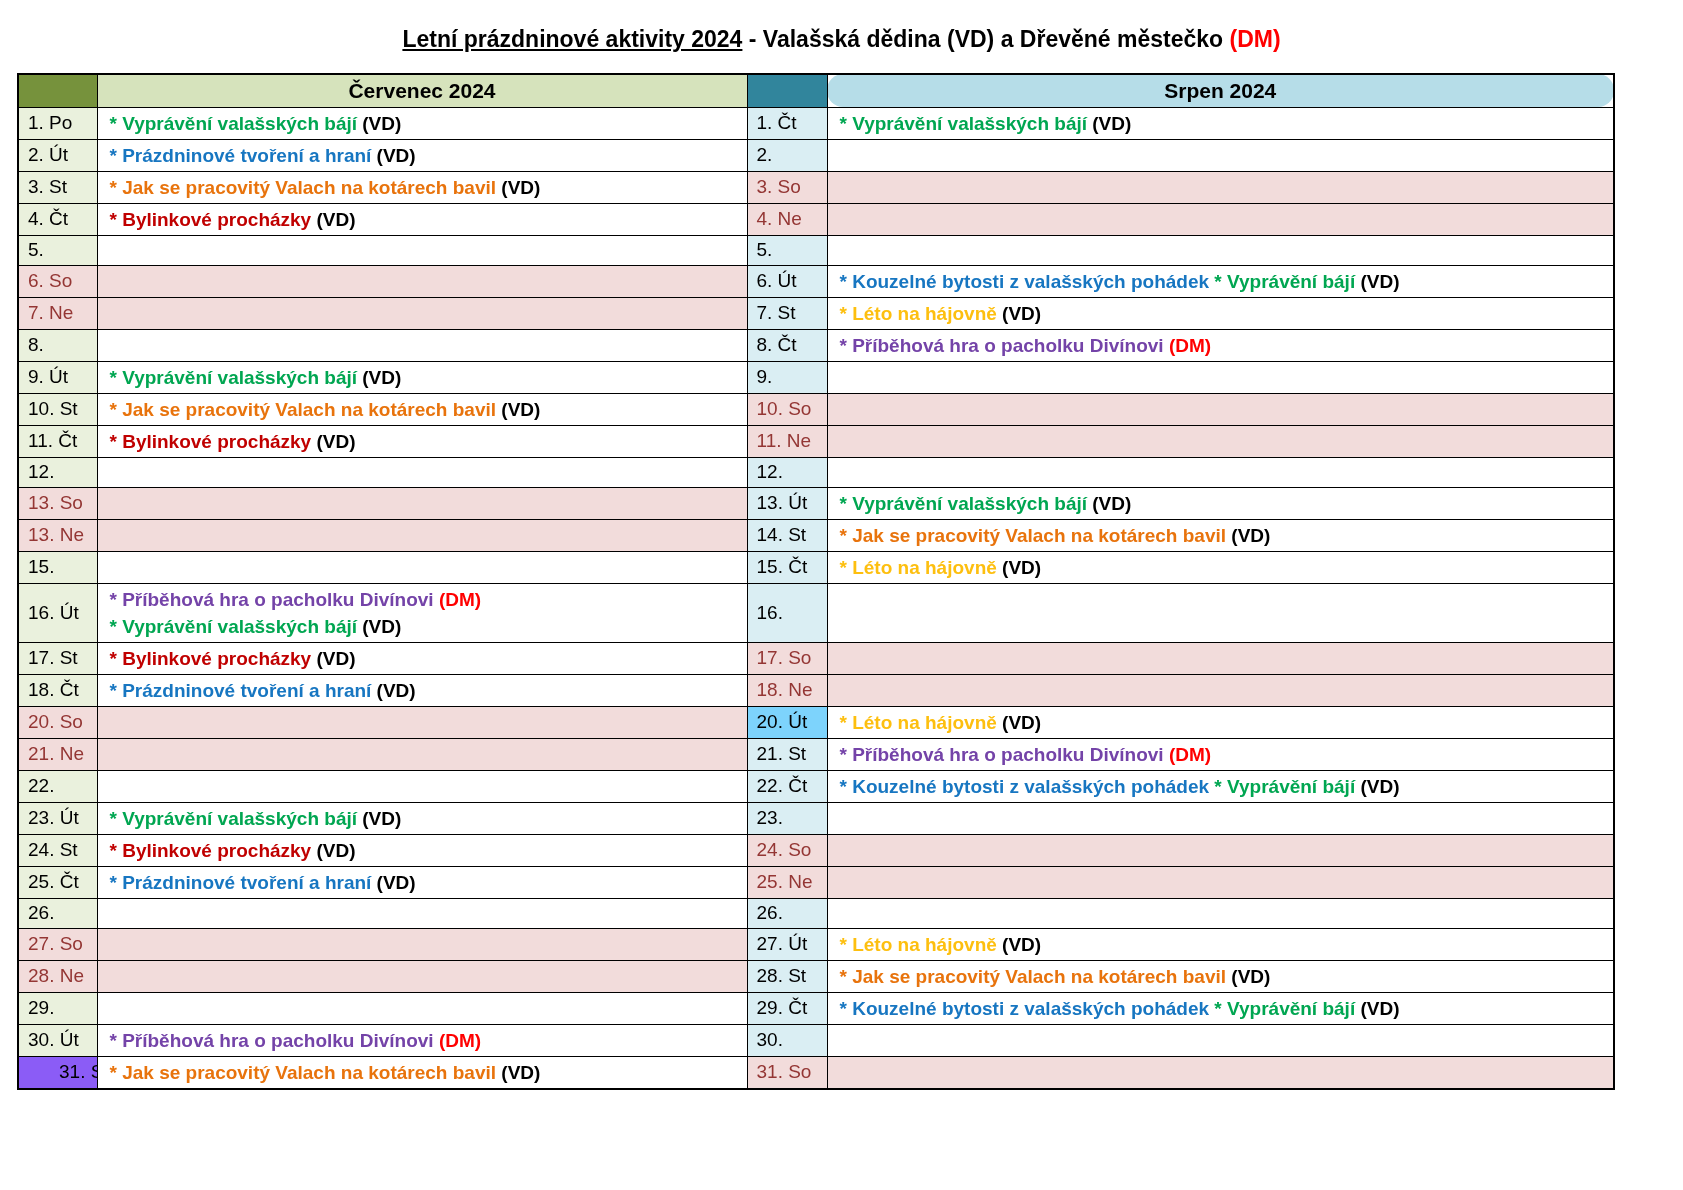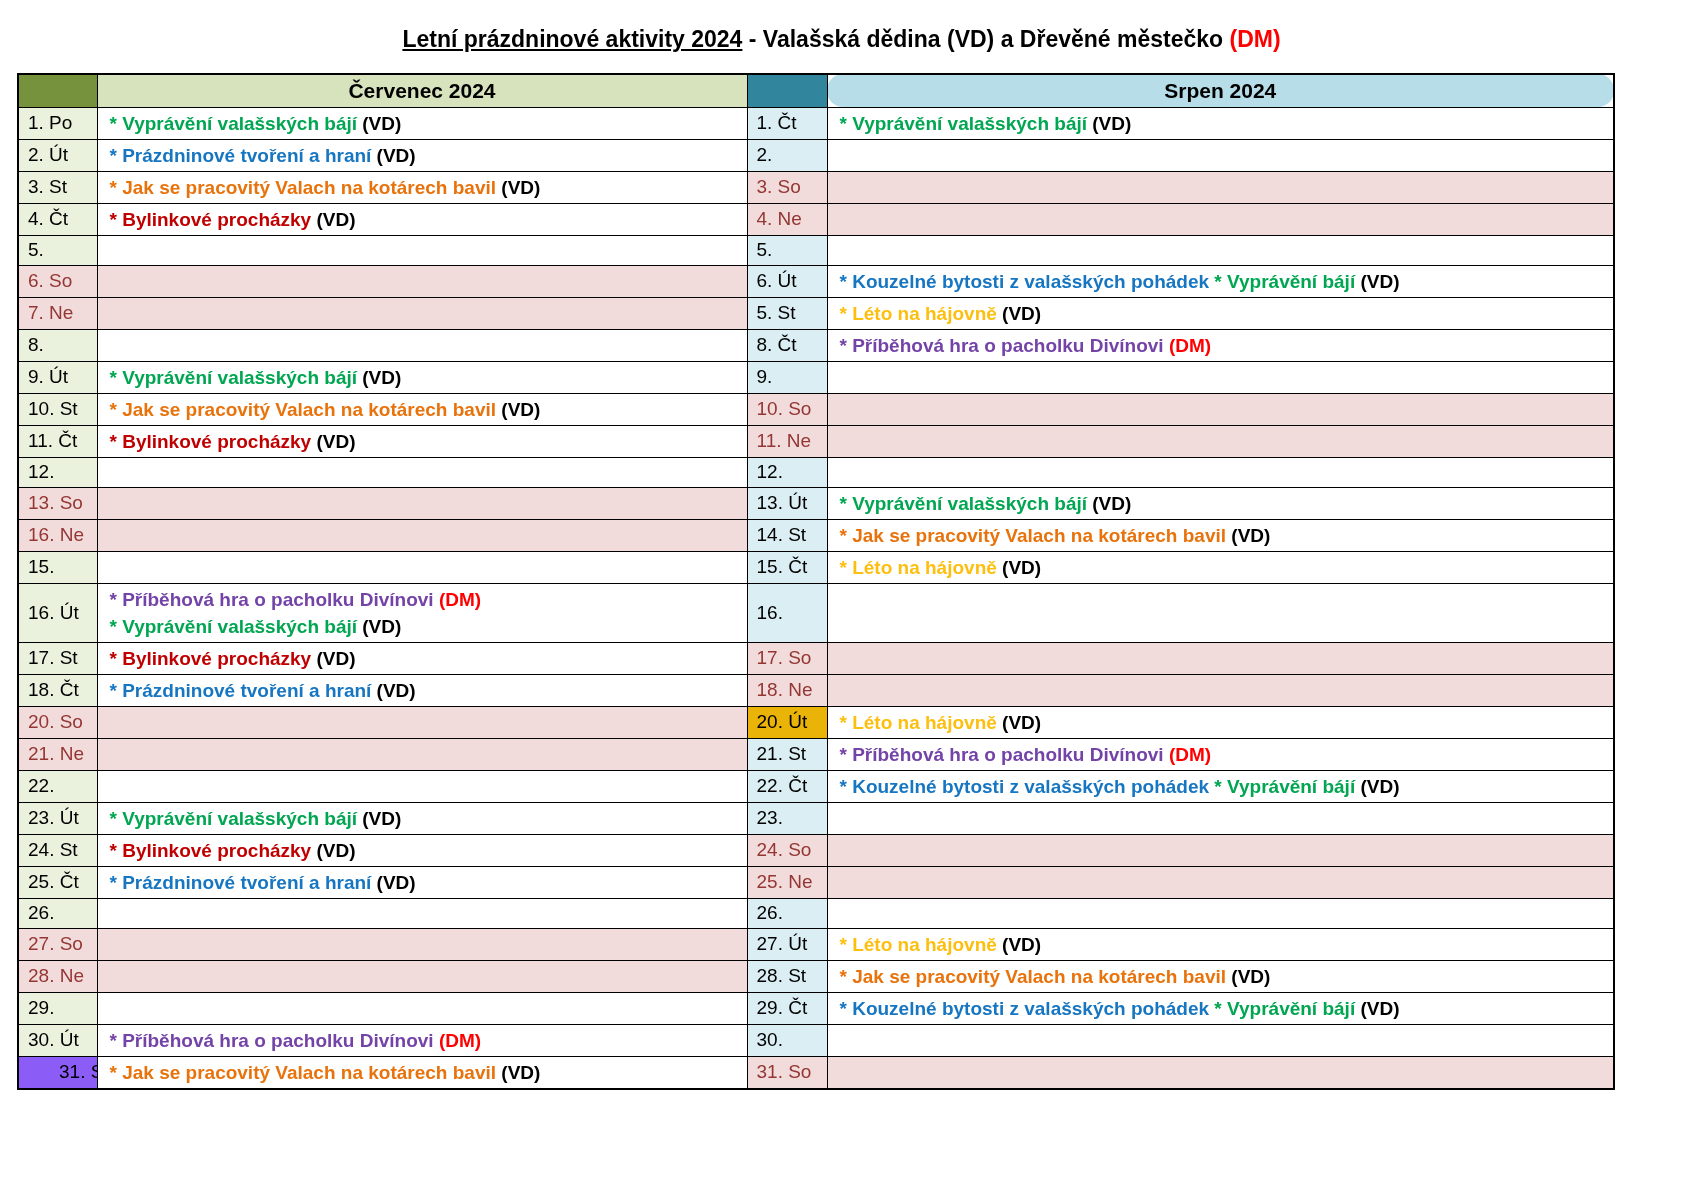--- a/index.html
+++ b/index.html
@@ -134,21 +134,21 @@
           <td class="day" style="background: rgb(242, 220, 219); color: rgb(148, 54, 52);">6. So</td>
           <td class="act" style="background: rgb(242, 220, 219);"></td>
           <td class="day" style="background: rgb(218, 238, 243);">6. Út</td>
           <td class="act">
             <div class="line"><span style="color: rgb(23, 118, 193);">* Kouzelné bytosti z valašských pohádek</span><span style="color: rgb(0, 166, 81);"> * Vyprávění bájí</span><span style="color: rgb(0, 0, 0);"> (VD)</span></div>
           </td>
         </tr>
         <tr>
           <td class="day" style="background: rgb(242, 220, 219); color: rgb(148, 54, 52);">7. Ne</td>
           <td class="act" style="background: rgb(242, 220, 219);"></td>
-          <td class="day" style="background: rgb(218, 238, 243);">5. St</td>
+          <td class="day" style="background: rgb(218, 238, 243);">7. St</td>
           <td class="act">
             <div class="line"><span style="color: rgb(253, 191, 15);">* Léto na hájovně</span><span style="color: rgb(0, 0, 0);"> (VD)</span></div>
           </td>
         </tr>
         <tr>
           <td class="day" style="background: rgb(234, 241, 221);">8.</td>
           <td class="act"></td>
           <td class="day" style="background: rgb(218, 238, 243);">8. Čt</td>
           <td class="act">
             <div class="line"><span style="color: rgb(116, 67, 168);">* Příběhová hra o pacholku Divínovi</span><span style="color: rgb(255, 0, 0);"> (DM)</span></div>
@@ -186,21 +186,21 @@
         </tr>
         <tr>
           <td class="day" style="background: rgb(242, 220, 219); color: rgb(148, 54, 52);">13. So</td>
           <td class="act" style="background: rgb(242, 220, 219);"></td>
           <td class="day" style="background: rgb(218, 238, 243);">13. Út</td>
           <td class="act">
             <div class="line"><span style="color: rgb(0, 166, 81);">* Vyprávění valašských bájí</span><span style="color: rgb(0, 0, 0);"> (VD)</span></div>
           </td>
         </tr>
         <tr>
-          <td class="day" style="background: rgb(242, 220, 219); color: rgb(148, 54, 52);">16. Ne</td>
+          <td class="day" style="background: rgb(242, 220, 219); color: rgb(148, 54, 52);">13. Ne</td>
           <td class="act" style="background: rgb(242, 220, 219);"></td>
           <td class="day" style="background: rgb(218, 238, 243);">14. St</td>
           <td class="act">
             <div class="line"><span style="color: rgb(232, 115, 12);">* Jak se pracovitý Valach na kotárech bavil</span><span style="color: rgb(0, 0, 0);"> (VD)</span></div>
           </td>
         </tr>
         <tr>
           <td class="day" style="background: rgb(234, 241, 221);">15.</td>
           <td class="act"></td>
           <td class="day" style="background: rgb(218, 238, 243);">15. Čt</td>
@@ -229,21 +229,21 @@
           <td class="day" style="background: rgb(234, 241, 221);">18. Čt</td>
           <td class="act">
             <div class="line"><span style="color: rgb(23, 118, 193);">* Prázdninové tvoření a hraní</span><span style="color: rgb(0, 0, 0);"> (VD)</span></div>
           </td>
           <td class="day" style="background: rgb(242, 220, 219); color: rgb(148, 54, 52);">18. Ne</td>
           <td class="act" style="background: rgb(242, 220, 219);"></td>
         </tr>
         <tr>
           <td class="day" style="background: rgb(242, 220, 219); color: rgb(148, 54, 52);">20. So</td>
           <td class="act" style="background: rgb(242, 220, 219);"></td>
-          <td class="day" style="background: #eab308; margin-top: 48px;">20. Út</td>
+          <td class="day" style="background: #7dd3fc; margin-top: 48px;">20. Út</td>
           <td class="act">
             <div class="line"><span style="color: rgb(253, 191, 15);">* Léto na hájovně</span><span style="color: rgb(0, 0, 0);"> (VD)</span></div>
           </td>
         </tr>
         <tr>
           <td class="day" style="background: rgb(242, 220, 219); color: rgb(148, 54, 52);">21. Ne</td>
           <td class="act" style="background: rgb(242, 220, 219);"></td>
           <td class="day" style="background: rgb(218, 238, 243);">21. St</td>
           <td class="act">
             <div class="line"><span style="color: rgb(116, 67, 168);">* Příběhová hra o pacholku Divínovi</span><span style="color: rgb(255, 0, 0);"> (DM)</span></div>

